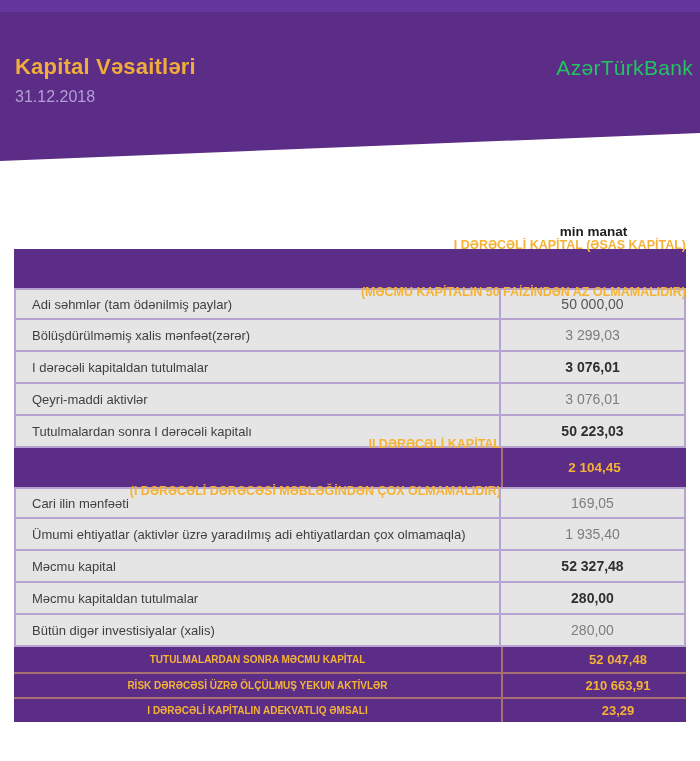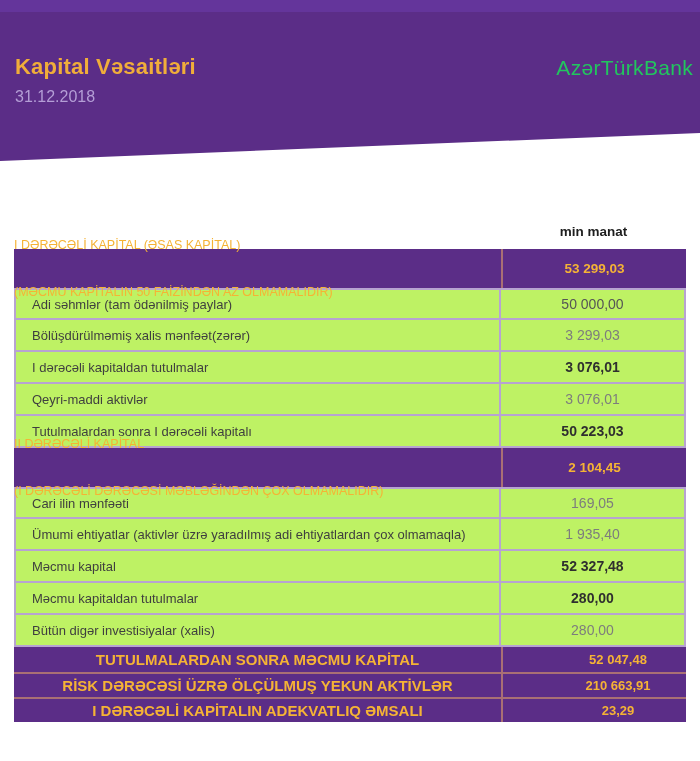--- a/index.html
+++ b/index.html
@@ -62,33 +62,33 @@
     display: flex; align-items: center; justify-content: center;
     text-align: center;
   }
 
   
   .row.section {
     height: 39px;
     background: var(--purple);
   }
   .row.section .cell-label {
-    align-items: flex-start; text-align: center;
+    align-items: flex-end; text-align: center;
     color: var(--gold);
-    font-weight: normal; font-size: 12.5px; line-height: 1.3; gap: 31px;
+    font-weight: bold; font-size: 12.5px; line-height: 1.3; gap: 31px;
   }
   .row.section .cell-value {
     border-left: 2px solid var(--divider-gold);
     color: var(--gold); font-weight: bold; font-size: 13.5px;
   }
 
   
   .row.item {
     height: 32px;
-    background: #bef264;
+    background: #e5e5e5;
     border-bottom: 2px solid var(--row-border);
     border-left: 2px solid var(--row-border);
     border-right: 2px solid var(--row-border);
   }
   .row.section + .row.item { border-top: 2px solid var(--row-border); }
   .row.item .cell-label {
     padding-left: 16px;
     font-size: 13px; color: var(--text-label);
   }
   .row.item .cell-value {
@@ -99,21 +99,21 @@
   .row.item .cell-value.muted  { color: var(--text-muted); }
 
   
   .row.total {
     height: 25px;
     background: var(--purple);
   }
   .row.total + .row.total { border-top: 2px solid var(--divider-gold); justify-content: flex-end; }
   .row.total .cell-label {
     align-items: center; text-align: center;
-    color: var(--gold); font-weight: bold; font-size: 15px;
+    color: var(--gold); font-weight: bold; font-size: 10px;
   }
   .row.total .cell-value {
     border-left: 2px solid var(--divider-gold);
     color: var(--gold); font-weight: bold; font-size: 13px; padding-left: 47px;
   }
 </style>
 </head>
 <body style="--purple: #5b2d87; --purple-top: #64359b; --gold: #f5b335; --gold-title: #f0ad3a; --lavender: #b49ed6; --row-border: #b7a3d1; --divider-gold: rgba(233, 168, 100, 0.55); --text-label: #3f3f3f; --text-normal: #555555; --text-strong: #2f2f2f; --text-muted: #7d7d7d;">
 
 <div class="header">
@@ -124,21 +124,20 @@
 </div>
 
 <div class="unit-label">min manat</div>
 
 <div class="capital-table">
     <div class="row section">
       <div class="cell cell-label">
         <span>I DƏRƏCƏLİ KAPİTAL (ƏSAS KAPİTAL)</span>
         <span>(MƏCMU KAPİTALIN 50 FAİZİNDƏN AZ OLMAMALIDIR)</span>
       </div>
-      <div class="cell cell-value">53 299,03</div>
     </div>
     <div class="row item">
       <div class="cell cell-label">
         <span>Adi səhmlər (tam ödənilmiş paylar)</span>
       </div>
       <div class="cell cell-value normal">50 000,00</div>
     </div>
     <div class="row item">
       <div class="cell cell-label">
         <span>Bölüşdürülməmiş xalis mənfəət(zərər)</span>

